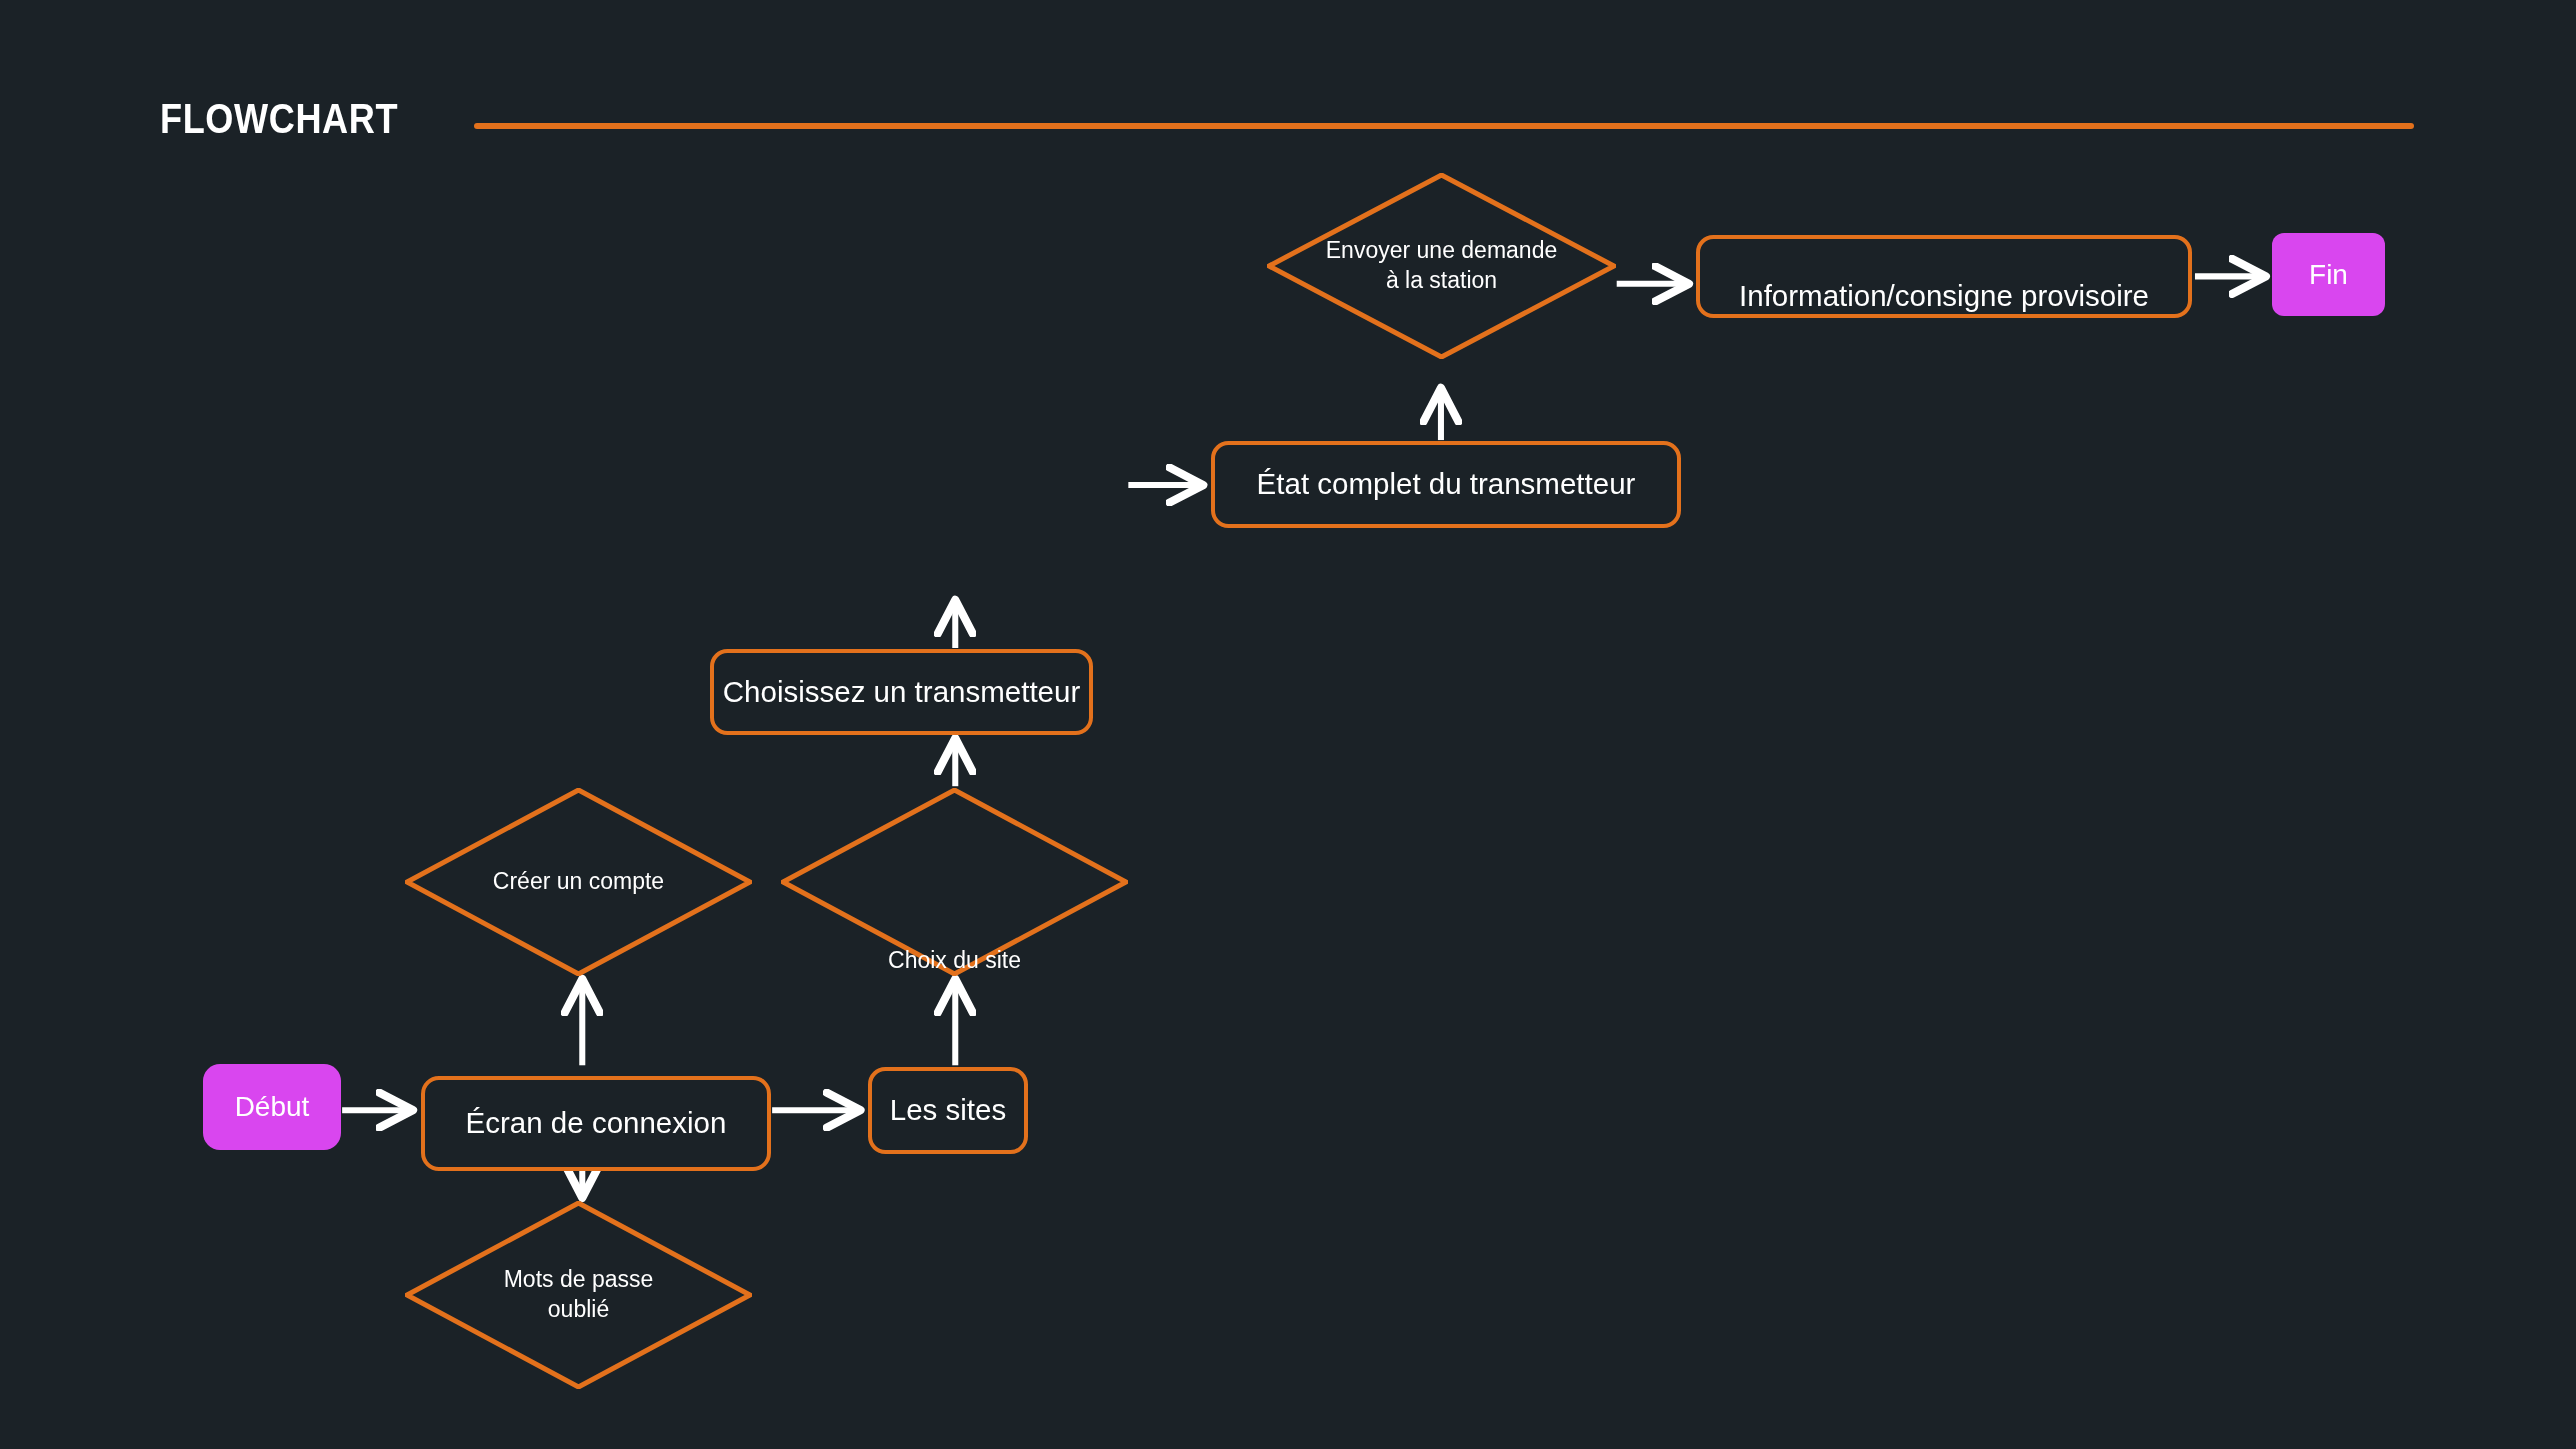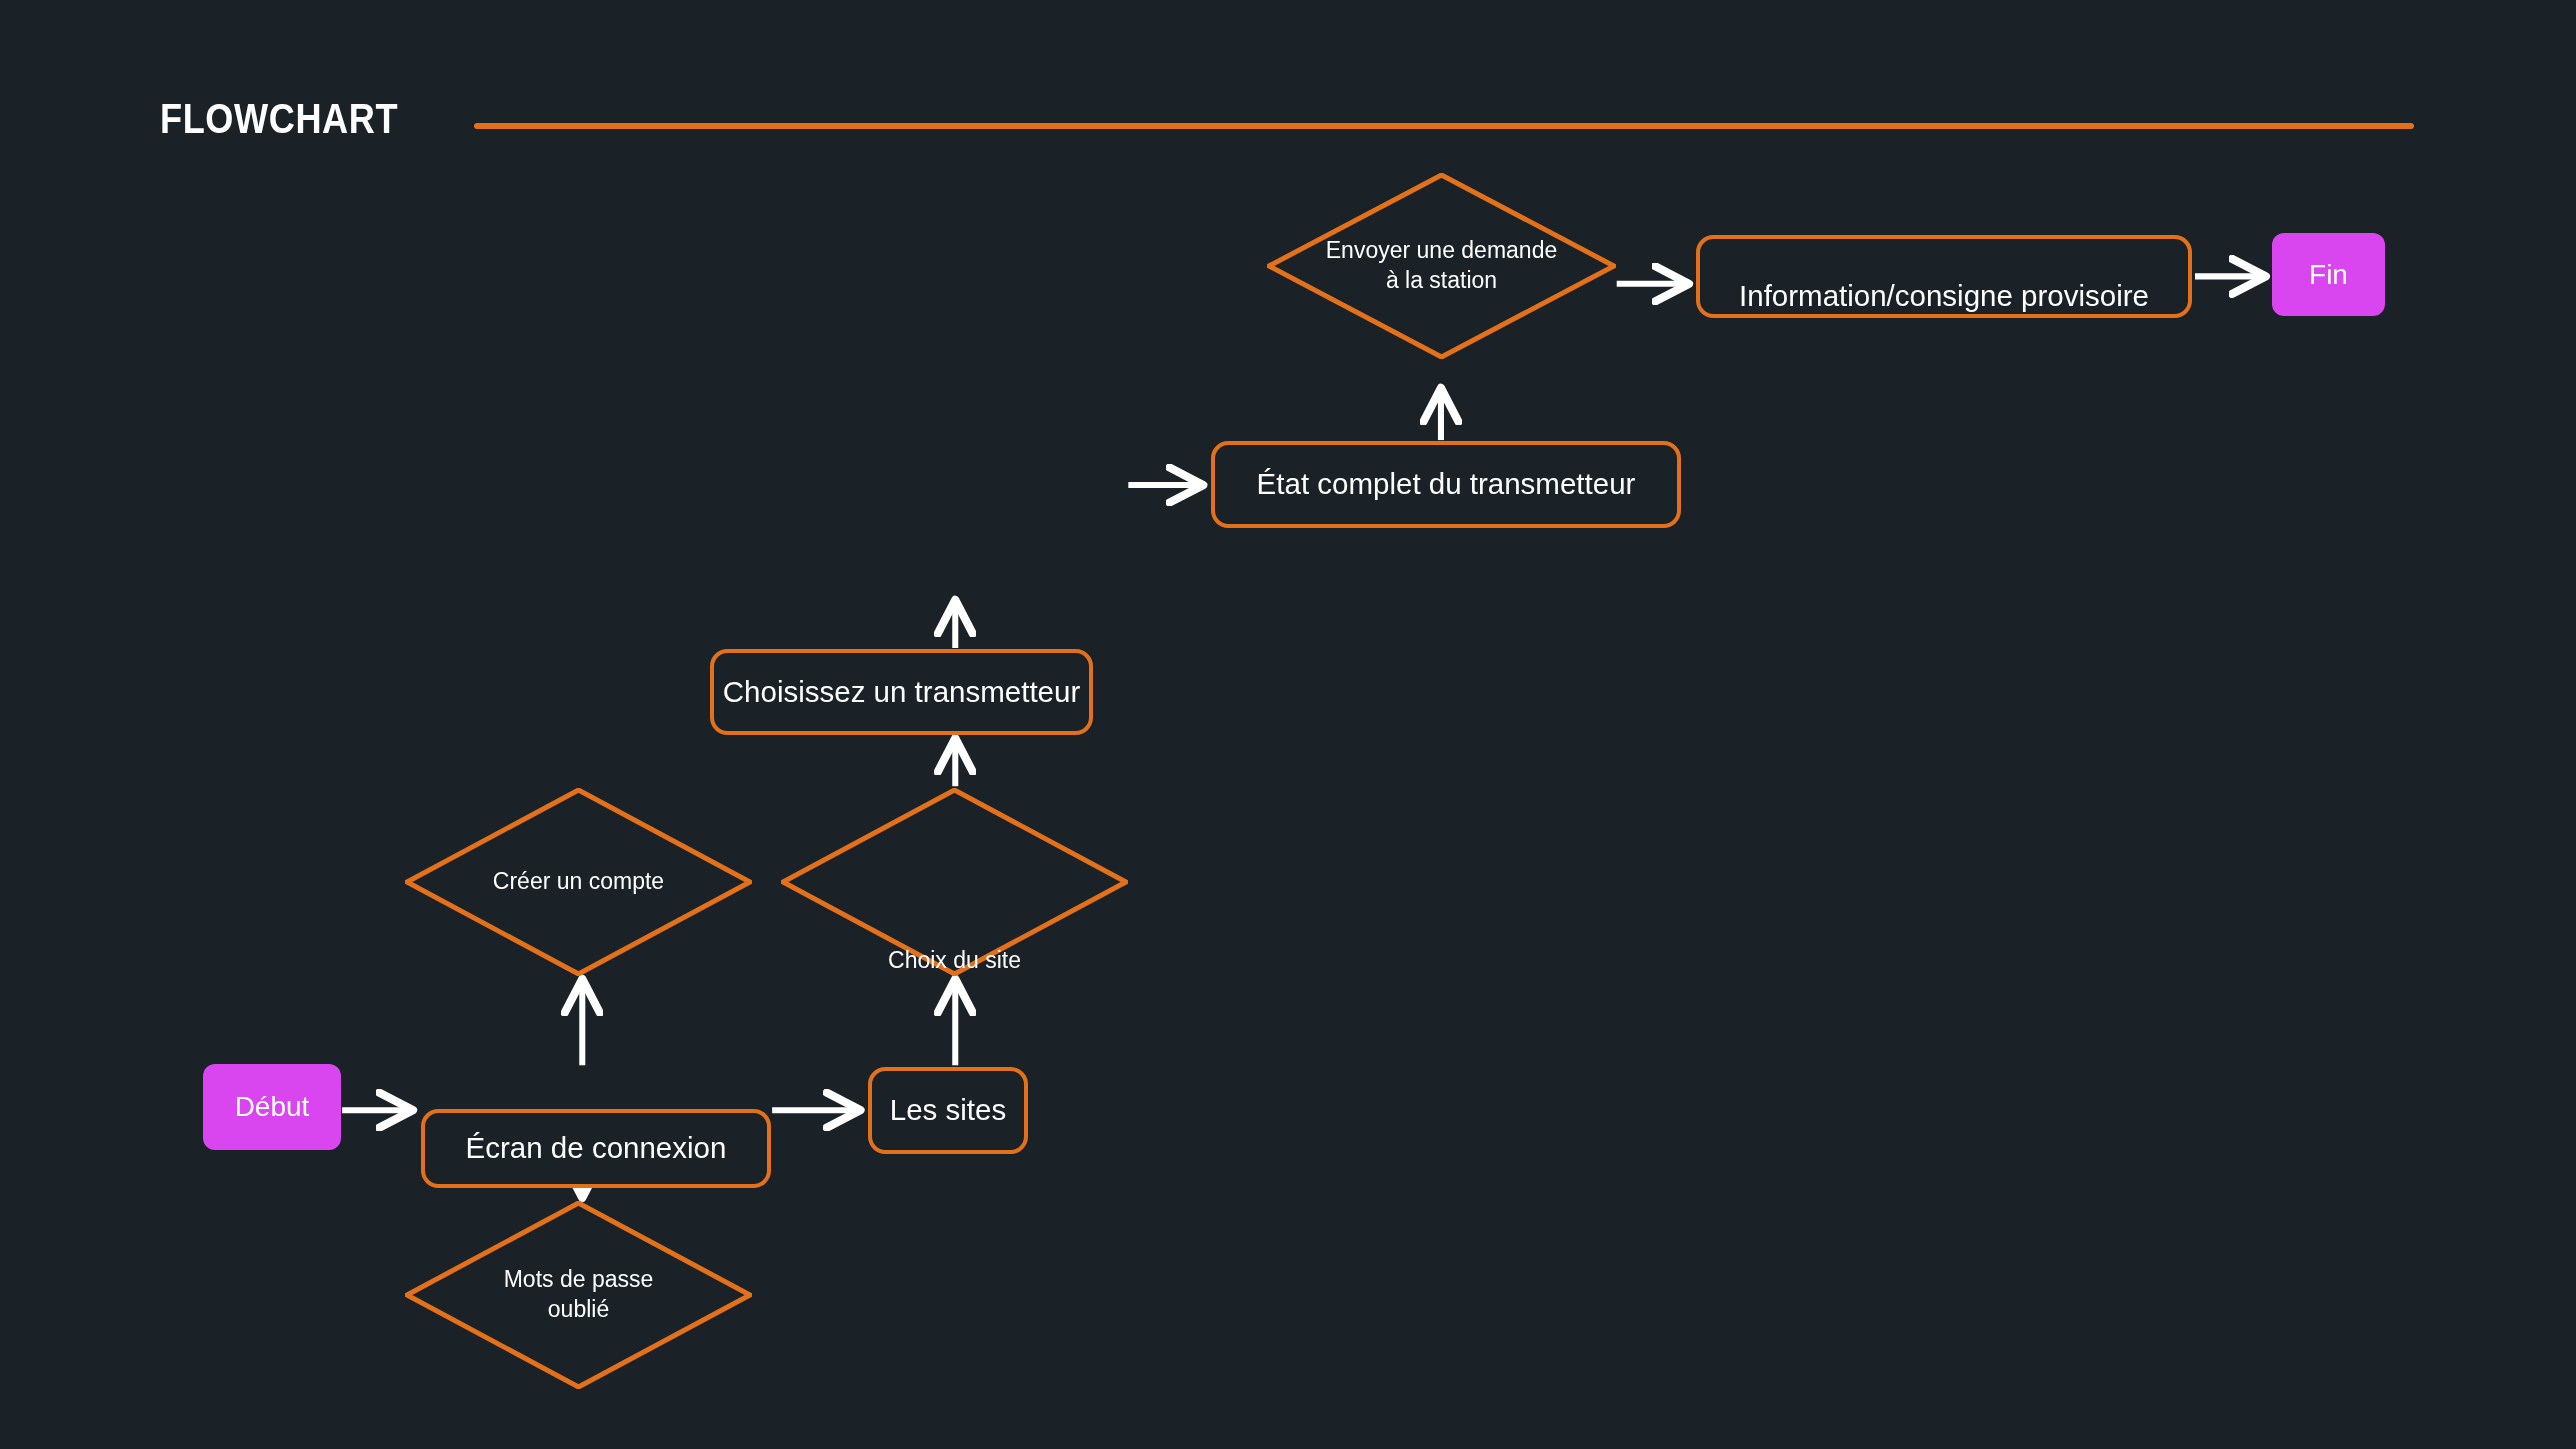--- a/index.html
+++ b/index.html
@@ -132,25 +132,25 @@
       <line x1="1682" y1="723" x2="1792" y2="723" marker-end="url(#arw)"></line>
 
       <line x1="2148" y1="656" x2="2148" y2="580" marker-end="url(#arw)"></line>
 
       <line x1="2410" y1="423" x2="2516" y2="423" marker-end="url(#arw)"></line>
 
       <line x1="3272" y1="412" x2="3376" y2="412" marker-end="url(#arw)"></line>
     </g>
   </svg>
 
-  <div class="node node-terminator" style="left:203px; top:1064px; width:138px; height:86px;">
+  <div class="node node-terminator" style="left:203px; top:1064px; width:138px; height:86px;border-radius:17px;">
     <span>Début</span>
   </div>
 
-  <div class="node node-process" style="left:421px; top:1109px; width:350px; height:79px;">
+  <div class="node node-process" style="left:421px; top:1076px; width:350px; height:95px;border-radius:18px;">
     <span>Écran de connexion</span>
   </div>
 
   <div class="node node-decision" style="left:405px; top:788px; width:347px; height:188px;justify-content:center;">
     <svg class="diamond-shape" viewBox="0 0 518 280" preserveAspectRatio="none">
       <polygon points="259,3 515,140 259,277 3,140" fill="none" stroke="#e3711c" stroke-width="5" vector-effect="non-scaling-stroke"></polygon>
     </svg>
     <span class="diamond-label">Créer un compte</span>
   </div>
 

